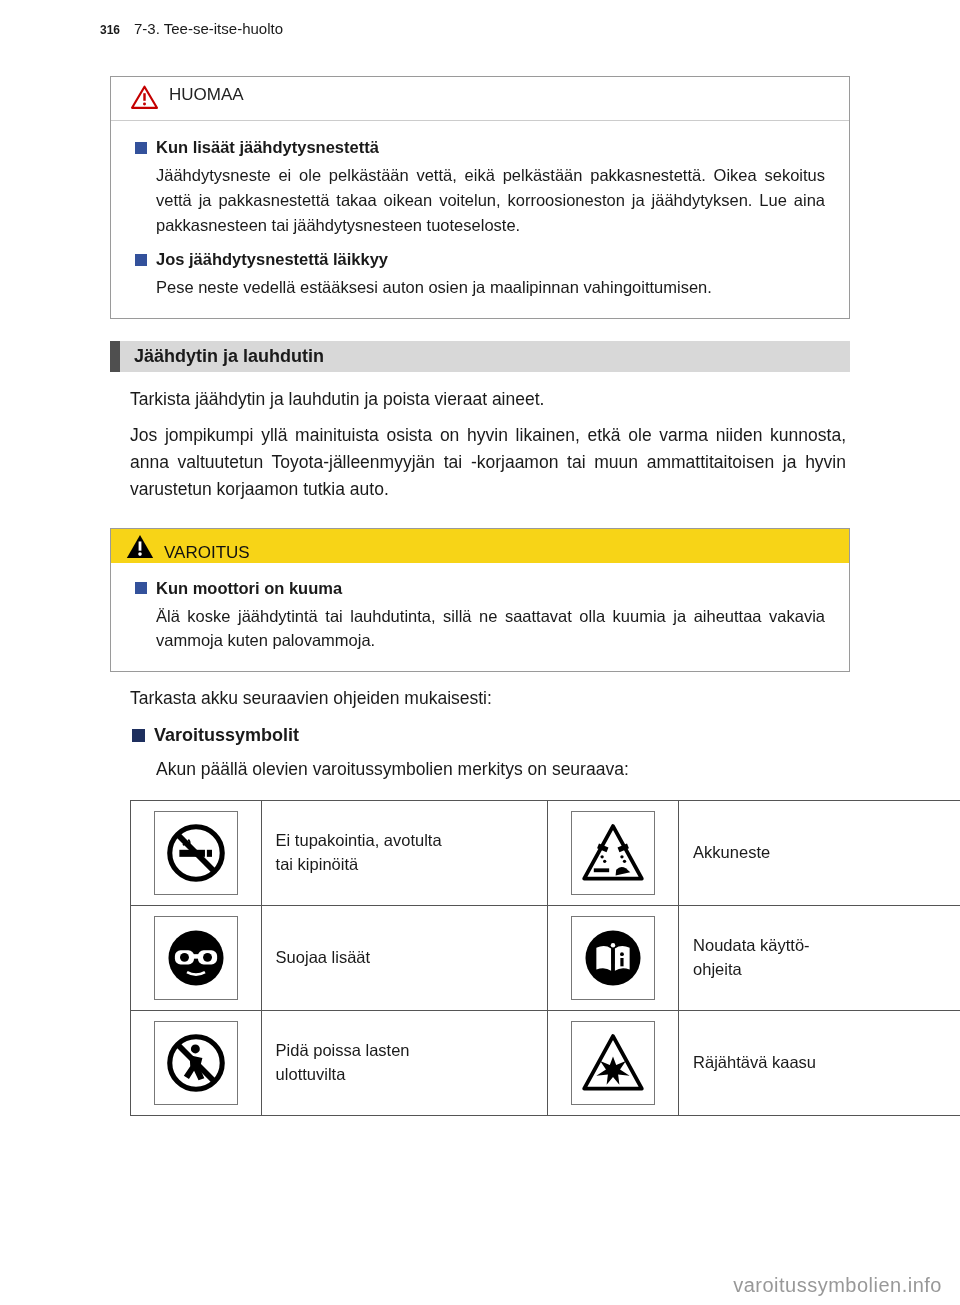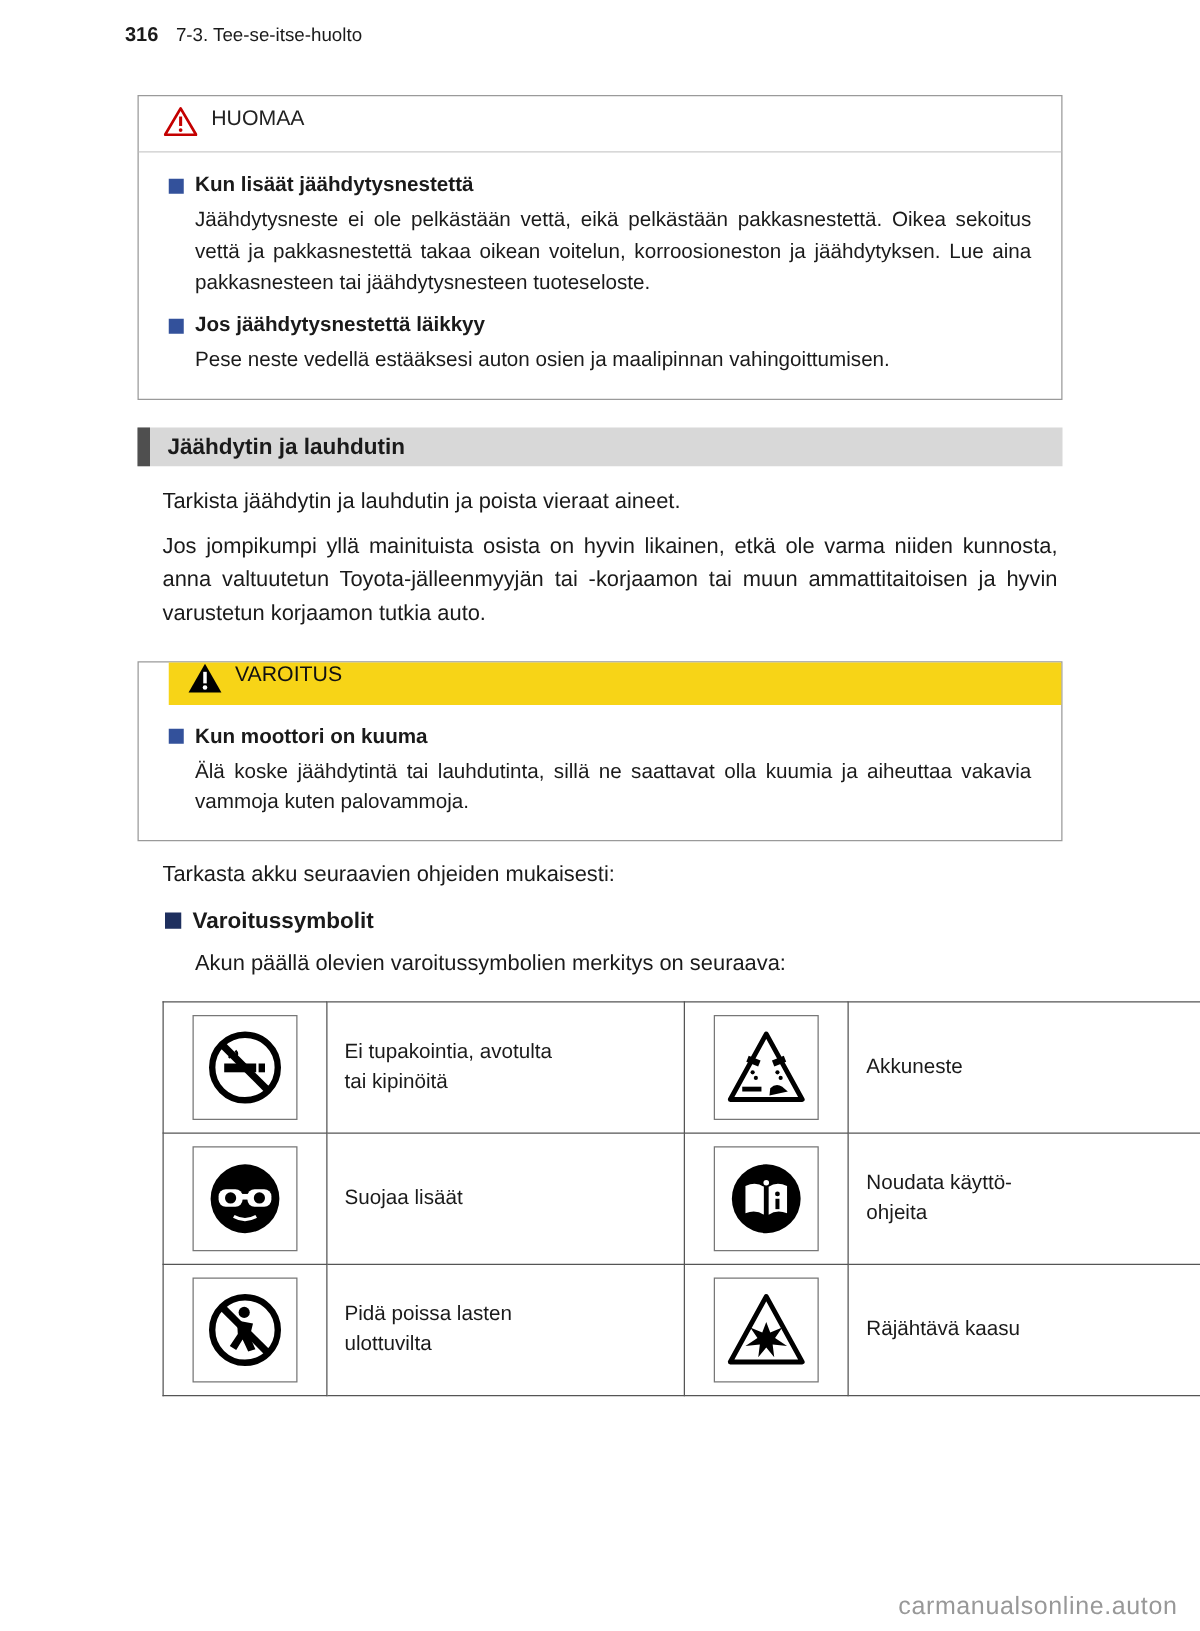--- a/index.html
+++ b/index.html
@@ -5,21 +5,21 @@
   * { margin:0; padding:0; box-sizing:border-box; }
   html,body { background:#ffffff; }
   body {
     width:960px; height:1305px;
     position:relative;
     font-family:"Liberation Sans", sans-serif;
     color:#1a1a1a;
     overflow:hidden;
   }
   .page-header { position:absolute; top:20px; left:100px; display:flex; align-items:baseline; }
-  .page-number { font-size:16px; font-weight:bold; }
+  .page-number { font-size:12px; font-weight:bold; }
   .page-section-title { font-size:15px; margin-left:14px; }
 
   .content { position:absolute; top:76px; left:110px; width:740px; }
 
   
   .notice-box { border:1px solid #9a9a9a; background:#fff; }
   .notice-title-row { display:flex; align-items:flex-start; padding:8px 18px 7px 20px; border-bottom:1px solid #cccccc; }
   .notice-title { font-size:17px; margin-left:11px; color:#222; }
   .notice-body { padding:4px 24px 18px 24px; }
   .item-heading { display:flex; align-items:center; margin-top:13px; font-weight:bold; font-size:16.5px; }
@@ -31,21 +31,21 @@
     margin-top:22px; height:31px; background:#d8d8d8;
     border-left:10px solid #4f4f4f;
     display:flex; align-items:center;
     padding-left:14px; font-weight:bold; font-size:18px;text-align:center;
   }
   .body-par { margin:14px 0 0 20px; width:716px; font-size:17.5px; line-height:1.55; text-align:justify; }
   .body-par.first { text-align:left; }
 
   
   .warning-box { margin-top:24px; border:1px solid #9a9a9a; background:#fff; }
-  .warning-band { background:#f7d417; height:34px; display:flex; align-items:flex-start; padding-left:15px;margin-left:24px; }
+  .warning-band { background:#f7d417; height:34px; display:flex; align-items:flex-end; padding-left:15px; }
   .warning-title { font-size:17px; margin-left:10px; color:#111; }
   .warning-body { padding:8px 24px 18px 24px; }
 
   
   .intro-line { margin:16px 0 0 20px; font-size:17.5px; }
   .sub-heading { display:flex; align-items:center; margin:16px 0 0 22px; font-weight:bold; font-size:18px; }
   .bullet-sq.dark { background:#1e2f5e; width:13px; height:13px; }
   .sub-intro { margin:13px 0 0 46px; font-size:17.5px; }
 
   
@@ -217,13 +217,13 @@
           </svg>
         </span>
       </td>
       <td class="text-cell">Räjähtävä kaasu</td>
     </tr>
   </tbody>
     </table>
 
 </div>
 
-<div class="watermark">carmanualsonline.auton</div>
+<div class="watermark">varoitussymbolien.info</div>
 
 </body></html>

